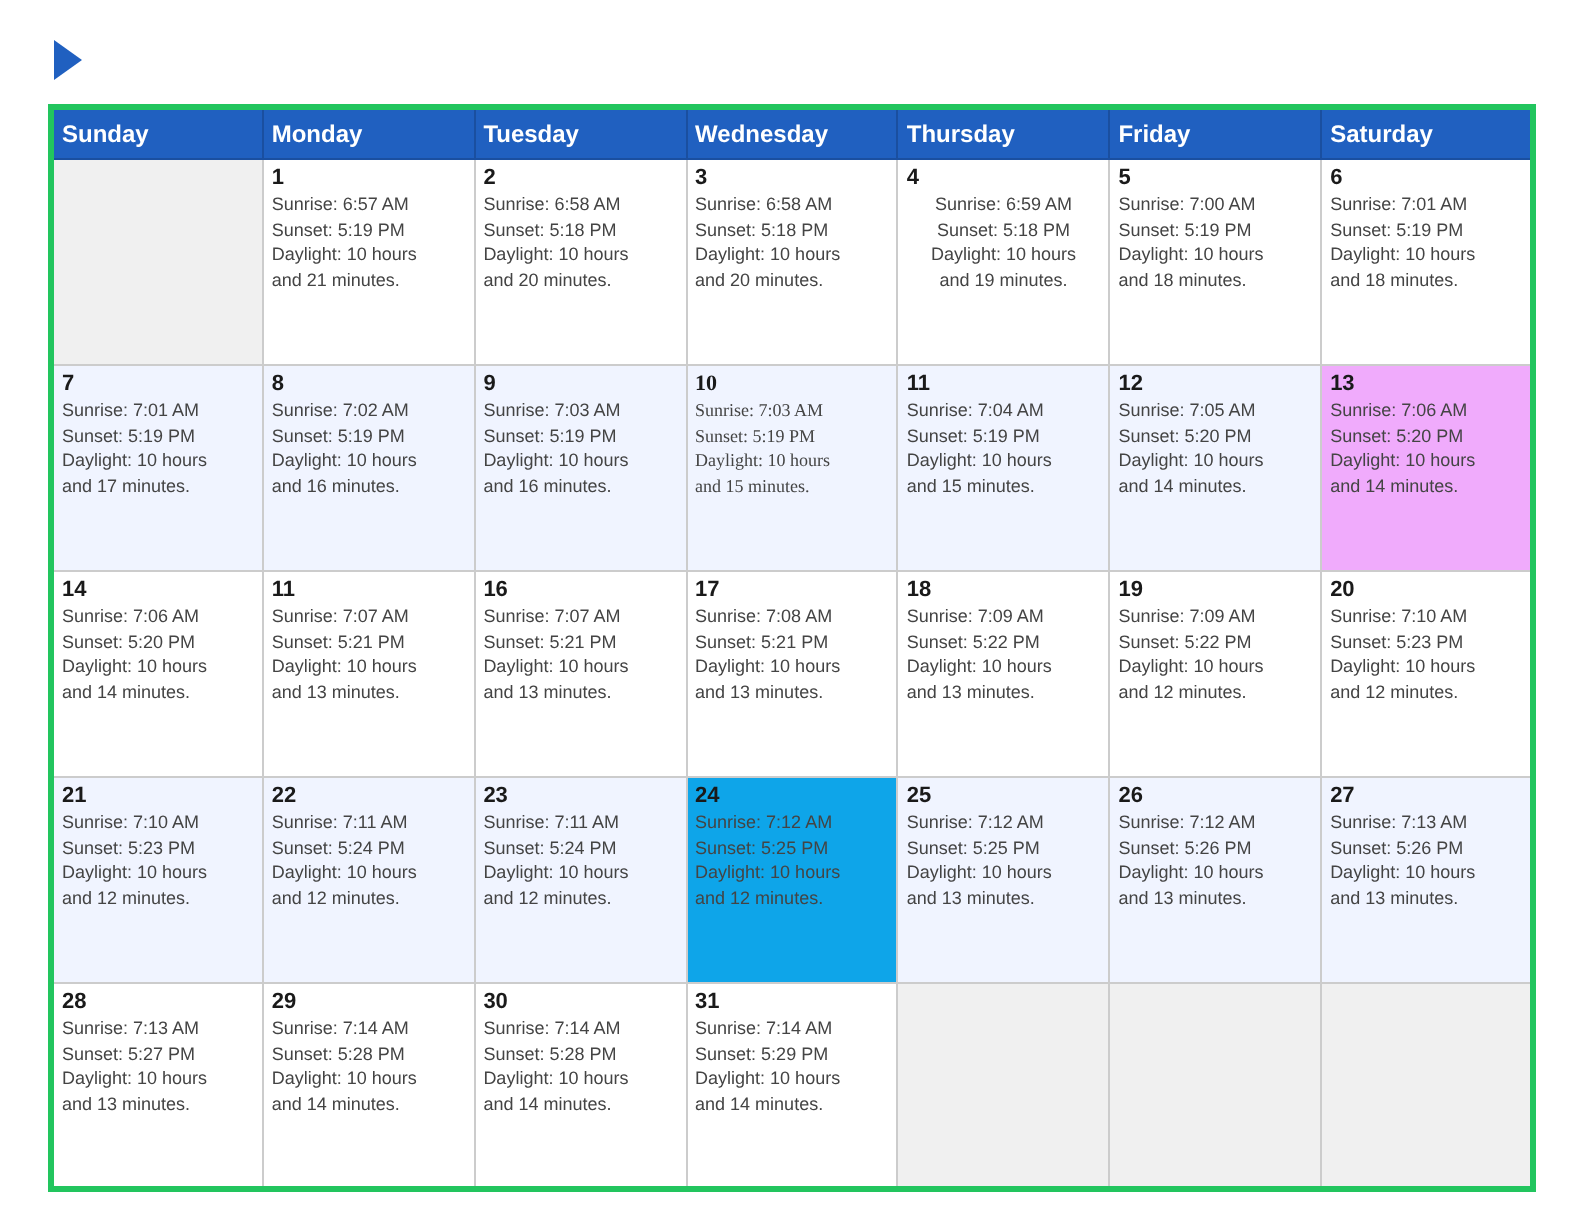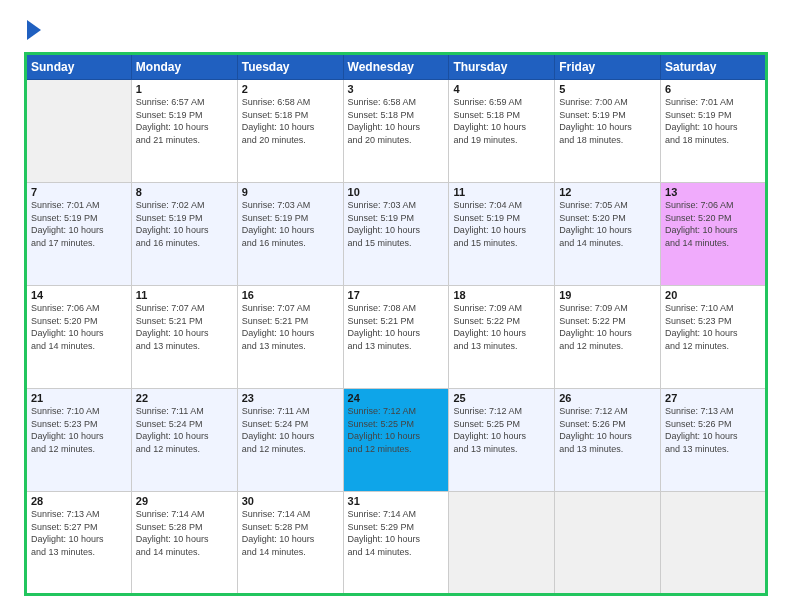--- a/index.html
+++ b/index.html
@@ -147,21 +147,21 @@
           </td>
           <td>
             <span class="day-num">3</span>
             <div class="day-info" style="white-space: pre-line;">Sunrise: 6:58 AM
 Sunset: 5:18 PM
 Daylight: 10 hours
 and 20 minutes.</div>
           </td>
           <td>
             <span class="day-num">4</span>
-            <div class="day-info" style="white-space: pre-line;">Sunrise: 6:59 AM
+            <div class="day-info" style="white-space: pre-line; text-align: center;">Sunrise: 6:59 AM
 Sunset: 5:18 PM
 Daylight: 10 hours
 and 19 minutes.</div>
           </td>
           <td>
             <span class="day-num">5</span>
             <div class="day-info" style="white-space: pre-line;">Sunrise: 7:00 AM
 Sunset: 5:19 PM
 Daylight: 10 hours
 and 18 minutes.</div>
@@ -189,21 +189,21 @@
 Daylight: 10 hours
 and 16 minutes.</div>
           </td>
           <td style="background: rgb(240, 244, 255);">
             <span class="day-num">9</span>
             <div class="day-info" style="white-space: pre-line;">Sunrise: 7:03 AM
 Sunset: 5:19 PM
 Daylight: 10 hours
 and 16 minutes.</div>
           </td>
-          <td style="background: rgb(240, 244, 255);">
+          <td style="background: rgb(240, 244, 255); font-family: Liberation Serif, serif;">
             <span class="day-num">10</span>
             <div class="day-info" style="white-space: pre-line;">Sunrise: 7:03 AM
 Sunset: 5:19 PM
 Daylight: 10 hours
 and 15 minutes.</div>
           </td>
           <td style="background: rgb(240, 244, 255);">
             <span class="day-num">11</span>
             <div class="day-info" style="white-space: pre-line;">Sunrise: 7:04 AM
 Sunset: 5:19 PM

